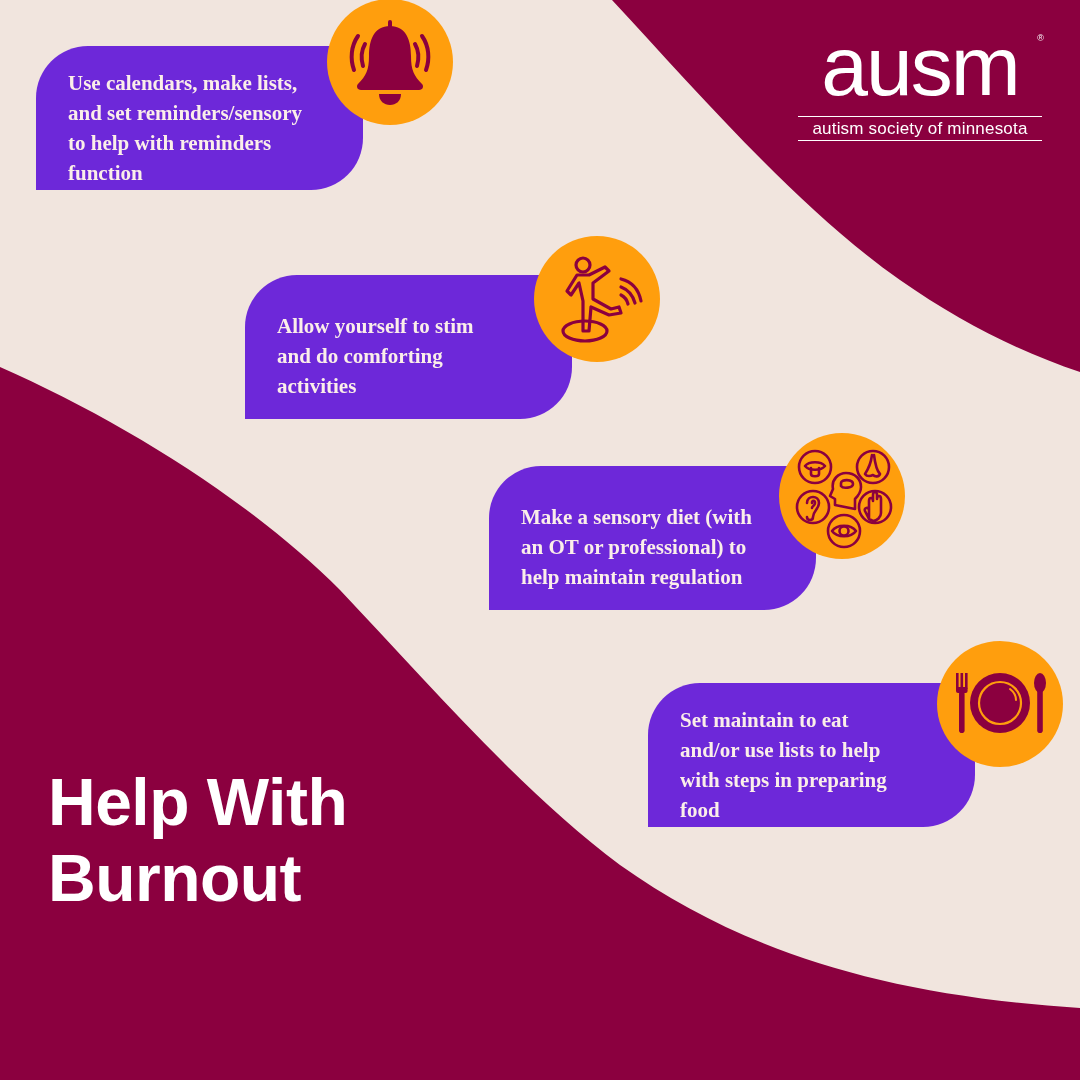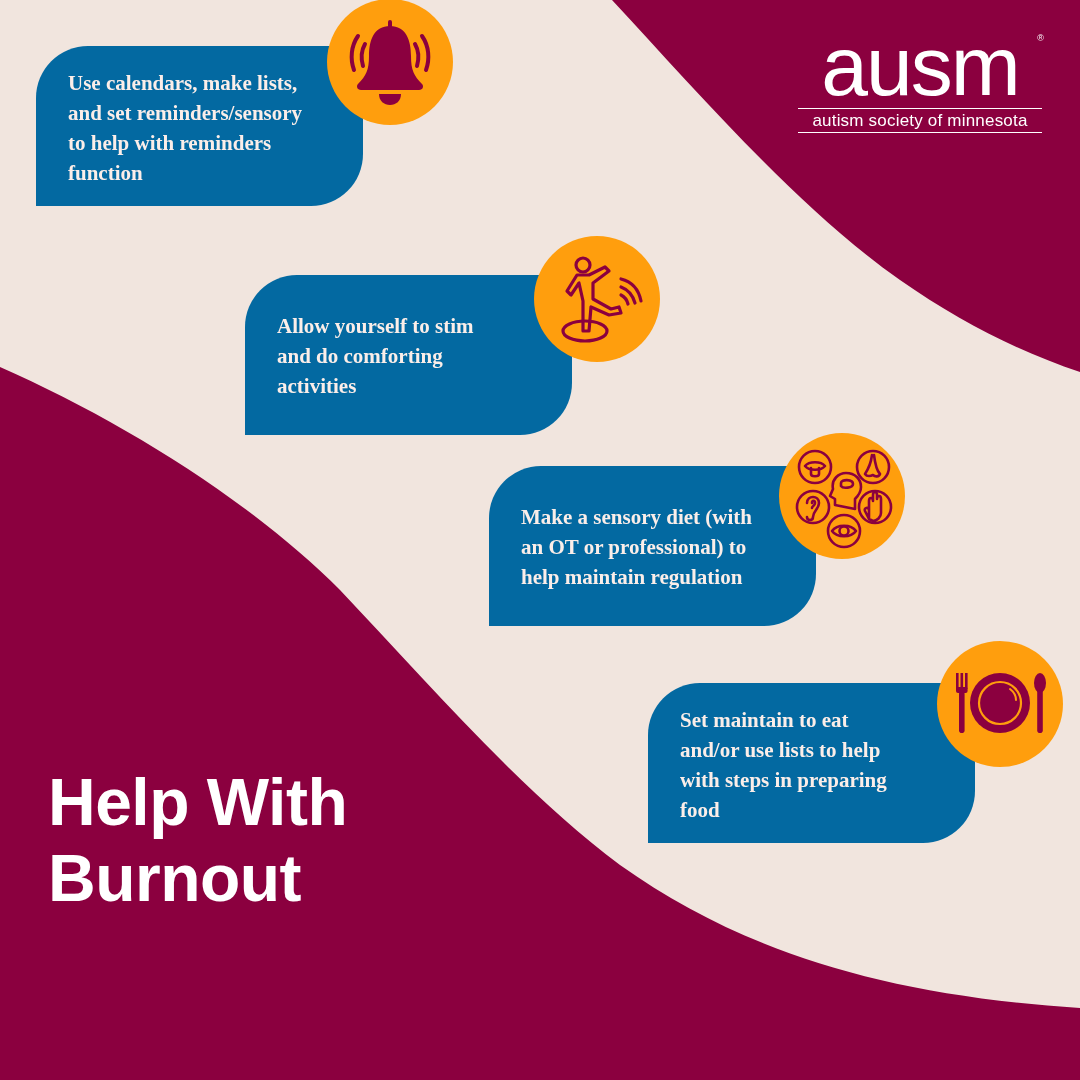--- a/index.html
+++ b/index.html
@@ -1,22 +1,22 @@
 <!DOCTYPE html>
 <html><head>
 <meta charset="utf-8">
 <style>
   html, body { margin:0; padding:0; }
   body { width:1080px; height:1080px; overflow:hidden; background:#f1e5de; position:relative; font-family:"Liberation Serif", serif; }
   .bg { position:absolute; left:0; top:0; width:1080px; height:1080px; }
   .logo { position:absolute; left:798px; top:32px; width:244px; text-align:center; color:#fff; }
   .logo-word { font-family:"Liberation Sans", sans-serif; font-size:84px; line-height:68px; letter-spacing:-2px; font-weight:400; position:relative; display:block; }
   .logo-reg { position:absolute; right:-2px; top:2px; font-size:9px; line-height:9px; letter-spacing:0; }
-  .logo-tag { display:block; margin-top:8px; border-top:1.5px solid #fff; border-bottom:1.5px solid #fff; font-family:"Liberation Sans", sans-serif; font-size:17px; line-height:22px; letter-spacing:0.2px; padding:1px 0 0 0; }
-  .card { position:absolute; width:327px; height:160px; background:#0369a1; border-radius:52px 0 52px 0; box-sizing:border-box; padding:0 20px 0 32px; color:#fbeee9; }
+  .logo-tag { display:block; margin-top:16px; border-top:1.5px solid #fff; border-bottom:1.5px solid #fff; font-family:"Liberation Sans", sans-serif; font-size:17px; line-height:22px; letter-spacing:0.2px; padding:1px 0 0 0; }
+  .card { position:absolute; width:327px; height:144px; background:#6d28d9; border-radius:52px 0 52px 0; box-sizing:border-box; padding:0 20px 0 32px; color:#fbeee9; }
   .card-text { font-family:"Liberation Serif", serif; font-size:21px; line-height:30px; font-weight:600; display:block; }
   .circle { position:absolute; width:126px; height:126px; border-radius:50%; background:#ff9e0d; display:flex; align-items:center; justify-content:center; }
   .circle svg { display:block; }
   .headline { position:absolute; left:48px; top:764px; color:#fff; font-family:"Liberation Sans", sans-serif; font-weight:700; font-size:66px; line-height:76px; letter-spacing:-0.5px; }
   .headline span { display:block; }
 </style>
 </head>
 <body>
 
 <svg class="bg" viewBox="0 0 1080 1080" xmlns="http://www.w3.org/2000/svg">

